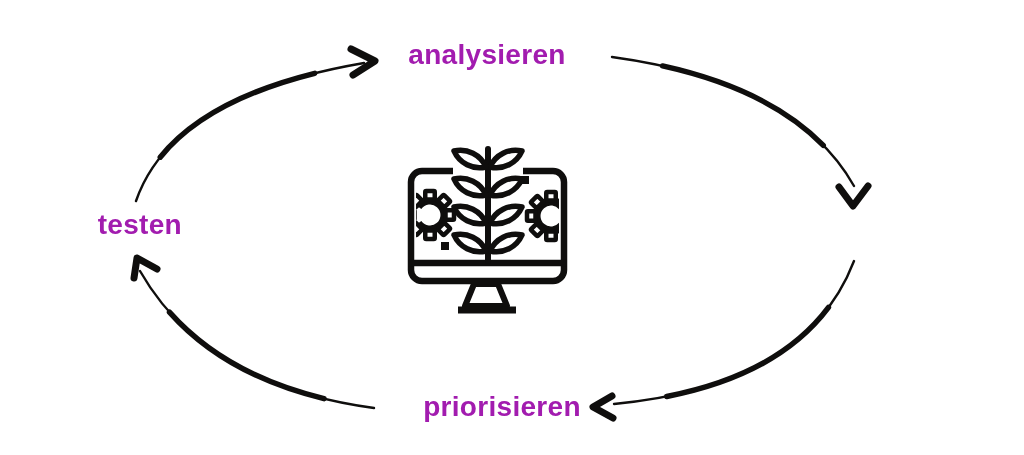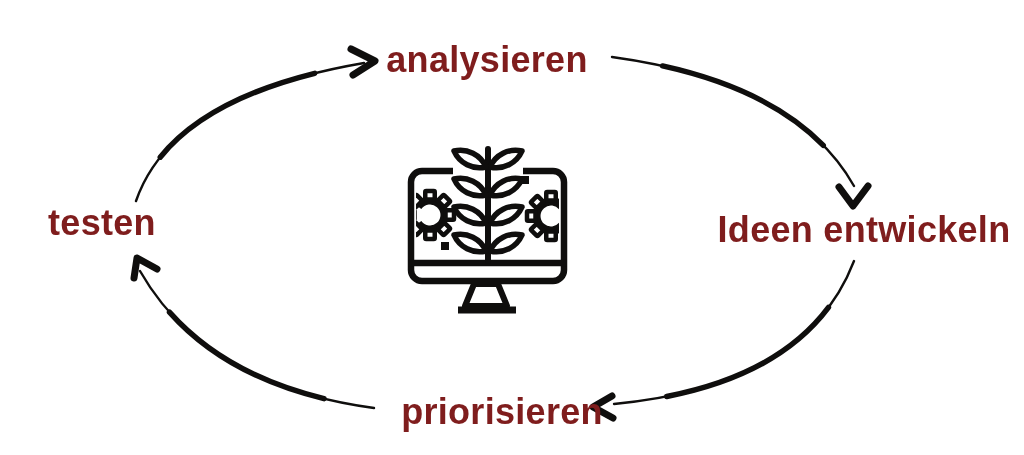--- a/index.html
+++ b/index.html
@@ -8,30 +8,30 @@
     width:1024px;height:455px;
     background:#ffffff;
     overflow:hidden;
     font-family:"Liberation Sans", sans-serif;
   }
   .stage svg{position:absolute;left:0;top:0;}
   .step-label{
     position:absolute;
     text-align:center;
     font-weight:700;
-    font-size:36px;
+    font-size:28px;
     letter-spacing:0.3px;
-    color:#7f1d1d;
+    color:#a21caf;
     white-space:nowrap;
     line-height:1.1;
   }
   .label-top{left:377px;top:40px;width:220px;}
   .label-right{left:714px;top:210px;width:300px;}
   .label-bottom{left:392px;top:392px;width:220px;}
-  .label-left{left:22px;top:203px;width:160px;}
+  .label-left{left:22px;top:210px;width:160px;text-align:right;}
 </style>
 </head>
 <body>
 
 <div class="stage">
 
   <svg width="1024" height="455" viewBox="0 0 1024 455">
     <defs>
       <clipPath id="screenClip">
         <rect x="416" y="176" width="143" height="83"></rect>
@@ -147,19 +147,18 @@
         <path d="M0,0 A28,28 0 0 1 32,-16 A28,28 0 0 1 0,0 Z" transform="translate(486,223) scale(-1,1)" stroke-width="5.5" fill="#ffffff"></path>
 
         <path d="M0,0 A28,28 0 0 1 32,-16 A28,28 0 0 1 0,0 Z" transform="translate(490,251)" stroke-width="5.5" fill="#ffffff"></path>
         <path d="M0,0 A28,28 0 0 1 32,-16 A28,28 0 0 1 0,0 Z" transform="translate(486,251) scale(-1,1)" stroke-width="5.5" fill="#ffffff"></path>
       </g>
     </g>
   </svg>
 
   <div class="step-label label-top">analysieren</div>
 
-  <div class="step-label label-right">Ideen entwickeln</div>
 
   <div class="step-label label-bottom">priorisieren</div>
 
   <div class="step-label label-left">testen</div>
 
 </div>
 
 </body></html>

